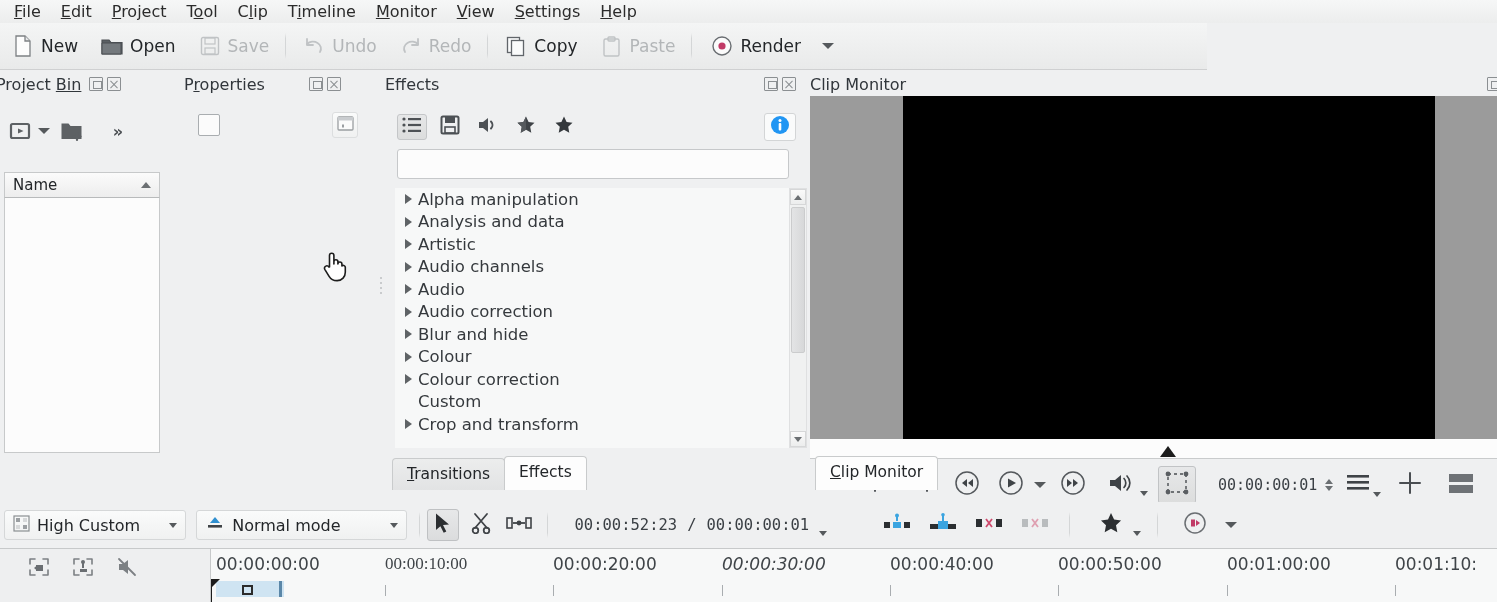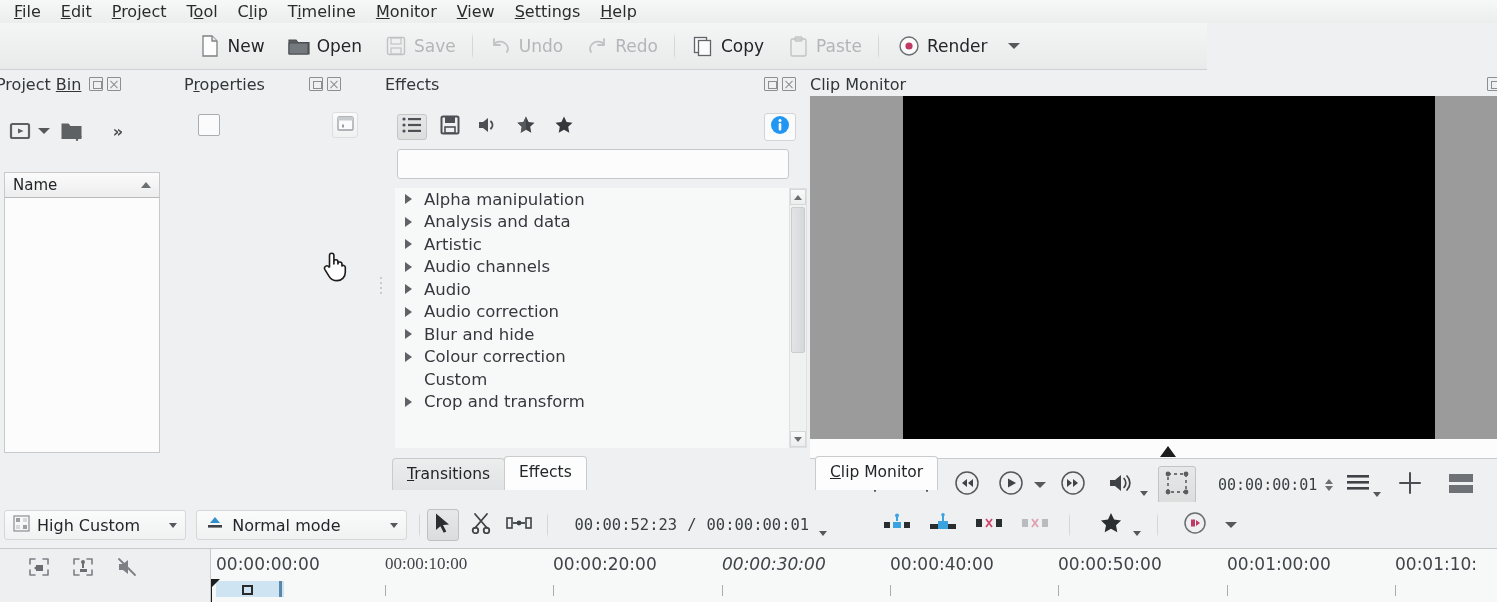--- a/index.html
+++ b/index.html
@@ -29,21 +29,21 @@
     white-space: nowrap; line-height: 20px;
     cursor: default;
   }
   .menu-item span.acc { text-decoration: underline; }
 
   
   .maintoolbar {
     position: absolute; left: 0; top: 23px; width: 1207px; height: 47px;
     background: linear-gradient(#f4f5f5, #e9eaea);
     border-bottom: 1px solid #cfd0d1;
-    display: flex; align-items: center; justify-content: center;
+    display: flex; align-items: center;
   }
   .tb-btn {
     display: flex; align-items: center; gap: 6px;
     padding: 3px 9px; margin: 0 2px;
     font-size: 17px; color: #232629; white-space: nowrap;
     border-radius: 3px; cursor: default;
   }
   .tb-btn.disabled { color: #b3b6b8; }
   .tb-sep {
     width: 1px; height: 26px; margin: 0 5px;
@@ -164,21 +164,21 @@
     outline: none;
     font-family: "DejaVu Sans", "Liberation Sans", sans-serif;
   }
   .fx-list {
     position: absolute; left: 12px; top: 118px;
     width: 394px; height: 260px;
     background: #f7f8f8;
     overflow: hidden;
   }
   .fx-row {
-    display: flex; align-items: center; gap: 12px;
+    display: flex; align-items: center; gap: 6px;
     height: 22.5px; padding-left: 10px;
     font-size: 16.5px; color: #35393d;
     white-space: nowrap;
     cursor: default;
   }
   .fx-tri {
     width: 0; height: 0; flex: 0 0 auto;
     border-top: 5px solid transparent; border-bottom: 5px solid transparent;
     border-left: 7px solid #5f6366;
   }
@@ -619,20 +619,24 @@
       <div class="fx-row">
         <span class="fx-tri"></span>
         <span>Audio correction</span>
       </div>
       <div class="fx-row">
         <span class="fx-tri"></span>
         <span>Blur and hide</span>
       </div>
       <div class="fx-row">
         <span class="fx-tri"></span>
+        <span>Colour</span>
+      </div>
+      <div class="fx-row">
+        <span class="fx-tri"></span>
         <span>Colour correction</span>
       </div>
       <div class="fx-row">
         <span class="fx-tri blank"></span>
         <span>Custom</span>
       </div>
       <div class="fx-row">
         <span class="fx-tri"></span>
         <span>Crop and transform</span>
       </div>

